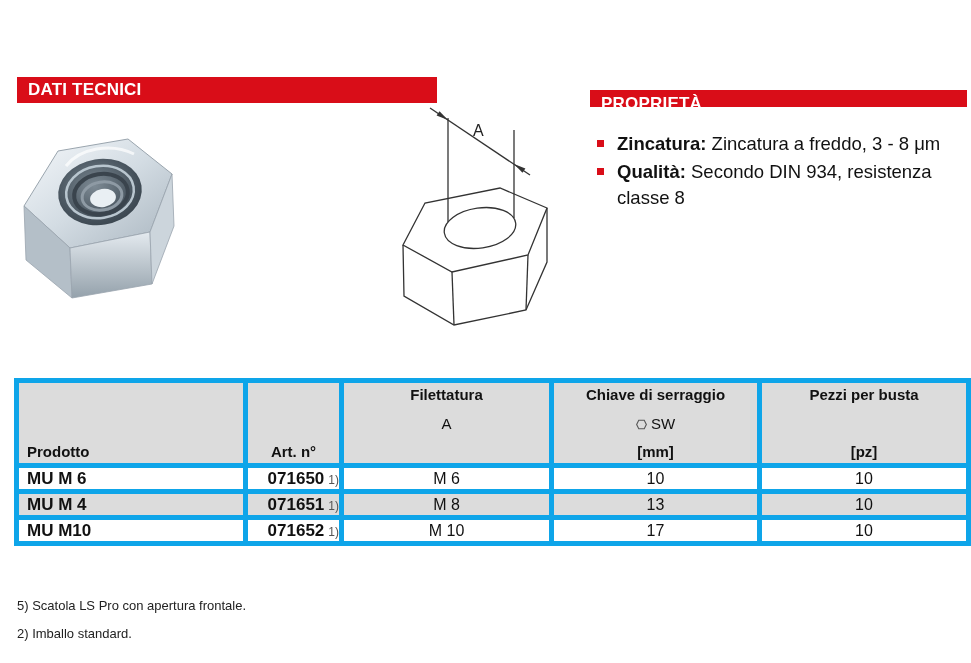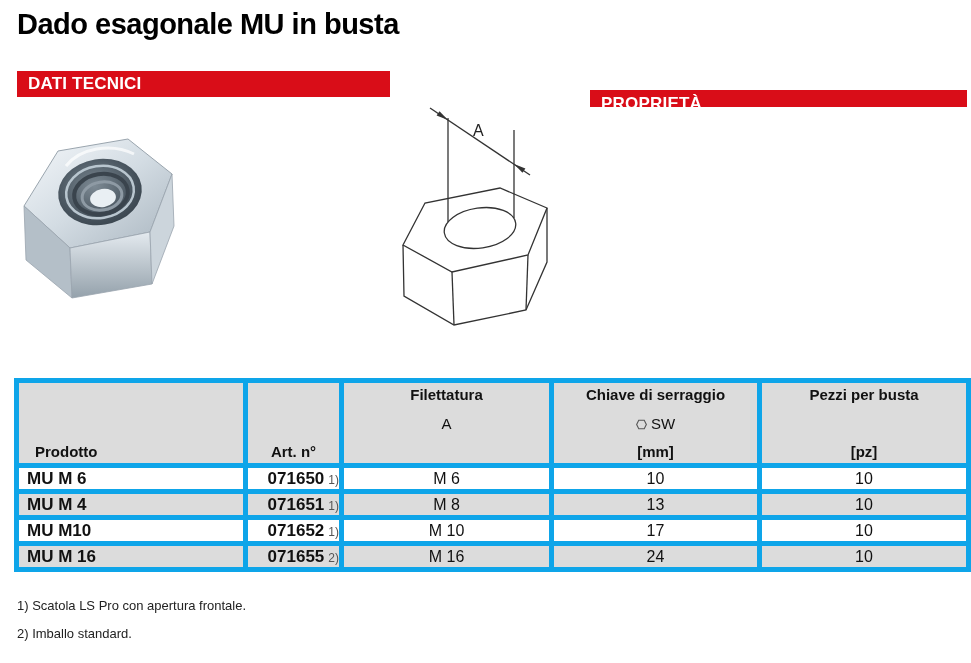--- a/index.html
+++ b/index.html
@@ -4,21 +4,21 @@
 <style>
   * { margin:0; padding:0; box-sizing:border-box; }
   html,body { background:#fff; }
   body { font-family:"Liberation Sans", sans-serif; color:#1a1a1a; }
   .page { position:relative; width:971px; height:663px; background:#fff; overflow:hidden; }
 
   .title { position:absolute; left:17px; top:8px; font-size:29px; font-weight:bold; letter-spacing:-0.5px; color:#000; }
 
   .banner { position:absolute; height:26px; color:#fff; font-weight:bold; font-size:17px;
             line-height:26px; padding-left:11px; letter-spacing:0.2px; }
-  .banner-left  { left:17px;  top:71px; width:373px; }
+  .banner-left  { left:17px;  top:77px; width:420px; }
   .banner-right { left:590px; top:90px; width:377px; height:17px; line-height:27px; }
 
   .nut-photo { position:absolute; left:14px; top:126px; width:168px; height:192px; }
   .tech-drawing { position:absolute; left:375px; top:100px; width:225px; height:235px; }
 
   .props { position:absolute; left:590px; top:131px; width:380px; }
   .prop-item { display:flex; align-items:flex-start; margin-bottom:2px; }
   .bullet { flex:0 0 auto; width:7px; height:7px; margin:9px 13px 0 7px; }
   .prop-text { font-size:18.5px; line-height:26px; color:#111; }
   .prop-text b { font-weight:bold; }
@@ -26,41 +26,40 @@
   .subtitle { position:absolute; left:17px; top:341px; font-size:18px; color:#111;margin-top:47px; }
   .subtitle b { font-weight:bold; }
 
   .spec-table { position:absolute; left:14px; top:378px; width:952px;
                 border-collapse:collapse; table-layout:fixed; }
   .spec-table th, .spec-table td { border:5px solid #0ea5e9; }
   .spec-table thead th { border-bottom:2.5px solid #000; padding:3px 0 2px 0; vertical-align:top; font-weight:normal; }
   .hcell { display:flex; flex-direction:column; justify-content:space-between; height:75px; }
   .hline { font-size:15px; line-height:18px; min-height:18px; text-align:center; color:#111; }
   .hline.bold { font-weight:bold; }
-  .hline.left { text-align:left; padding-left:16px; }
+  .hline.left { text-align:left; padding-left:8px; }
   .hex-icon { display:inline-block; vertical-align:-1px; margin-right:4px; }
 
   .spec-table td { height:26px; font-size:16px; text-align:center; color:#111; padding:0;margin-top:8px; }
   .spec-table td.cell-product { text-align:left; padding-left:8px; font-weight:bold; font-size:17px; }
   .spec-table td.cell-art { text-align:right; padding-left:8px; font-weight:bold; font-size:17px; }
   .spec-table tbody tr:nth-child(even) { background:#dcdcdc; }
   .fn-ref { font-weight:normal; font-size:12px; color:#555; margin-left:4px; }
 
   .footnotes { position:absolute; left:17px; top:598px; }
   .footnote { font-size:13px; line-height:15px; color:#222; margin-bottom:13px; }
 
   .drawline { stroke:#333; stroke-width:1.3; fill:none; }
   .dim-label { font-size:16px; fill:#222; font-family:"Liberation Sans",sans-serif; }
 </style>
 </head>
 <body>
 
 <div class="page">
 
-  <h1 class="title">Dado esagonale MU in busta</h1>
 
   <div class="banner banner-left" style="background:#d90d18;">
     <span>DATI TECNICI</span>
   </div>
 
   <div class="banner banner-right" style="background:#d90d18;">
     <span>PROPRIETÀ</span>
   </div>
 
   <svg class="nut-photo" viewBox="0 0 168 192">
@@ -103,20 +102,28 @@
     <path class="drawline" d="M 73 122 L 73 18" stroke-width="1"></path>
     <path class="drawline" d="M 139 118 L 139 30" stroke-width="1"></path>
 
     <path class="drawline" d="M 55 8 L 155 75" stroke-width="1"></path>
     <polygon points="73,20 61.6,15.5 64.5,11.2" fill="#333"></polygon>
     <polygon points="139,64 147.5,72.8 150.4,68.5" fill="#333"></polygon>
     <text class="dim-label" x="98" y="36">A</text>
   </svg>
 
   <div class="props">
+    <div class="prop-item">
+      <span class="bullet" style="background:#d90d18;"></span>
+      <span class="prop-text"><b>Zincatura:</b><span> Zincatura a freddo, 3 - 8 μm</span></span>
+    </div>
+    <div class="prop-item">
+      <span class="bullet" style="background:#d90d18;"></span>
+      <span class="prop-text"><b>Qualità:</b><span> Secondo DIN 934, resistenza classe 8</span></span>
+    </div>
   </div>
 
   <div class="subtitle"><span>Bullone esagonale </span><b>MU</b></div>
 
   <table class="spec-table">
     <colgroup>
       <col style="width:229px">
         <col style="width:96px">
         <col style="width:210px">
       <col style="width:208px">
@@ -178,28 +185,21 @@
         <td>13</td>
         <td>10</td>
       </tr>
       <tr>
         <td class="cell-product">MU M10</td>
         <td class="cell-art"><span>071652</span><span class="fn-ref">1)</span></td>
         <td>M 10</td>
         <td>17</td>
         <td>10</td>
       </tr>
-      <tr>
-        <td class="cell-product">MU M 16</td>
-        <td class="cell-art"><span>071655</span><span class="fn-ref">2)</span></td>
-        <td>M 16</td>
-        <td>24</td>
-        <td>10</td>
-      </tr>
     </tbody>
   </table>
 
   <div class="footnotes">
-    <div class="footnote">1) Scatola LS Pro con apertura frontale.</div>
+    <div class="footnote">5) Scatola LS Pro con apertura frontale.</div>
     <div class="footnote">2) Imballo standard.</div>
   </div>
 
 </div>
 
 </body></html>

